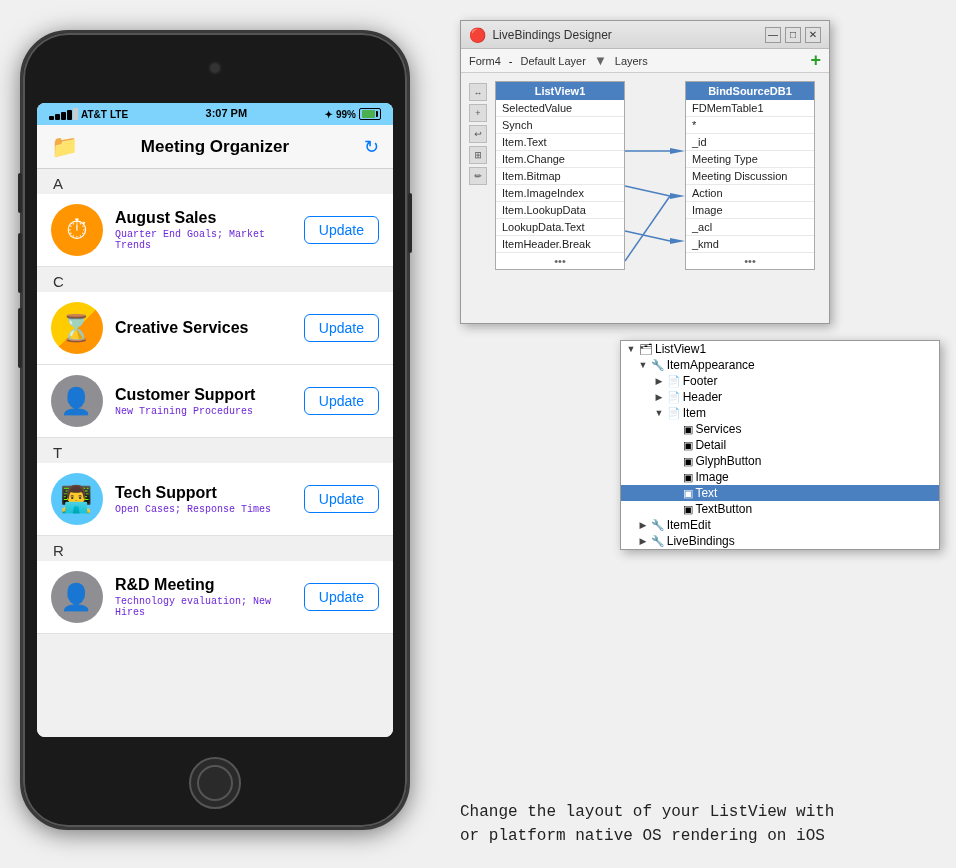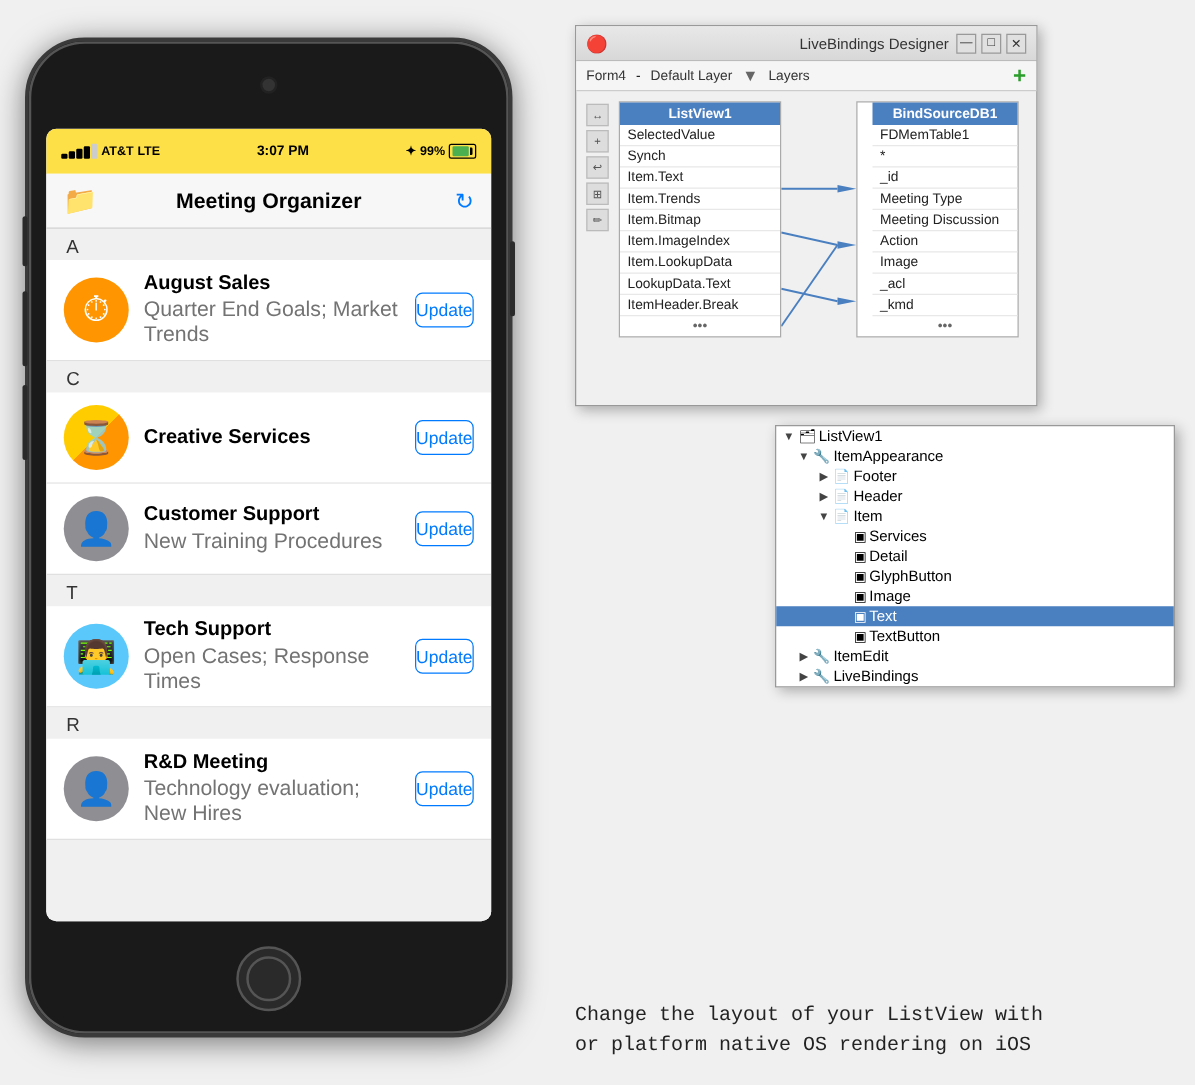--- a/index.html
+++ b/index.html
@@ -106,25 +106,24 @@
       left: -5px;
       top: 275px;
       width: 4px;
       height: 60px;
       background: #2a2a2a;
       border-radius: 2px;
     }
 
     
     .status-bar {
-      background: #fde047;
-      display: flex;
-      align-items: center;
+      background: #7dd3fc;
+      display: flex;
       justify-content: space-between;
-      padding: 18px 12px;
+      padding: 4px 12px;
       font-size: 11px;
       font-weight: 600;
       color: #000;
       height: 22px;
     }
     .status-left { display: flex; align-items: center; gap: 3px; font-size: 10px; }
     .status-center { font-size: 11px; font-weight: 600; }
     .status-right { display: flex; align-items: center; gap: 3px; font-size: 10px; }
     .signal-dots { display: flex; gap: 1px; align-items: flex-end; }
     .signal-dot { width: 5px; background: #000; border-radius: 1px; }
@@ -194,27 +193,27 @@
     .list-item {
       background: #fff;
       display: flex;
       align-items: center;
       padding: 10px 14px;
       border-bottom: 1px solid #e0e0e0;
       gap: 12px;
     }
     .item-text { flex: 1; }
     .item-title { font-size: 16px; font-weight: 700; color: #000; }
-    .item-detail { font-size: 17px; color: #737373; margin-top: 2px; }
+    .item-detail { font-size: 10px; color: #6d28d9; margin-top: 2px; font-family: Liberation Mono, monospace; }
     .item-btn {
       border: 1.5px solid #007aff;
       color: #007aff;
       background: #fff;
       border-radius: 6px;
-      padding: 5px 0;
+      padding: 5px 14px;
       font-size: 14px;
       cursor: pointer;
     }
 
     
     .clock-icon {
       width: 52px; height: 52px;
       border-radius: 50%;
       background: #ff9500;
       display: flex; align-items: center; justify-content: center;
@@ -267,21 +266,21 @@
     .designer-titlebar {
       background: linear-gradient(to bottom, #e8e8e8, #d8d8d8);
       border-bottom: 1px solid #bbb;
       display: flex;
       align-items: center;
       padding: 4px 8px;
       gap: 6px;
       height: 28px;
     }
     .titlebar-icon { font-size: 14px; color: #c00; }
-    .titlebar-title { font-size: 12px; color: #333; font-weight: 500; flex: 1; text-align: right; }
+    .titlebar-title { font-size: 12px; color: #333; font-weight: 500; flex: 1; }
     .titlebar-controls { display: flex; gap: 4px; }
     .win-btn {
       width: 16px; height: 16px;
       border: 1px solid #999;
       background: #e0e0e0;
       font-size: 10px;
       display: flex; align-items: center; justify-content: center;
       cursor: pointer;
       color: #333;
     }
@@ -340,21 +339,20 @@
       padding: 2px 6px;
       color: #666;
       text-align: center;
     }
 
     .bind-source-table {
       border: 1px solid #aaa;
       background: #fff;
       font-size: 11px;
       min-width: 130px;
-      padding-left: 12px;
     }
     .bind-source-header {
       background: #4a7fc0;
       color: #fff;
       padding: 3px 6px;
       font-weight: 700;
       font-size: 11px;
       text-align: center;
     }
 
@@ -532,21 +530,21 @@
       <span>✏</span>
     </div>
 
     <div style="display:flex; flex:1; gap:0; position:relative; align-items:flex-start;">
 
       <div class="table-box">
         <div class="table-header">ListView1</div>
         <div class="table-row-item">SelectedValue</div>
         <div class="table-row-item">Synch</div>
         <div class="table-row-item">Item.Text</div>
-        <div class="table-row-item">Item.Trends</div>
+        <div class="table-row-item">Item.Change</div>
         <div class="table-row-item">Item.Bitmap</div>
         <div class="table-row-item">Item.ImageIndex</div>
         <div class="table-row-item">Item.LookupData</div>
         <div class="table-row-item">LookupData.Text</div>
         <div class="table-row-item">ItemHeader.Break</div>
         <div class="table-ellipsis">•••</div>
       </div>
 
       <div style="position:relative; width:60px; margin-top:50px;">
         <svg width="60" height="180">

